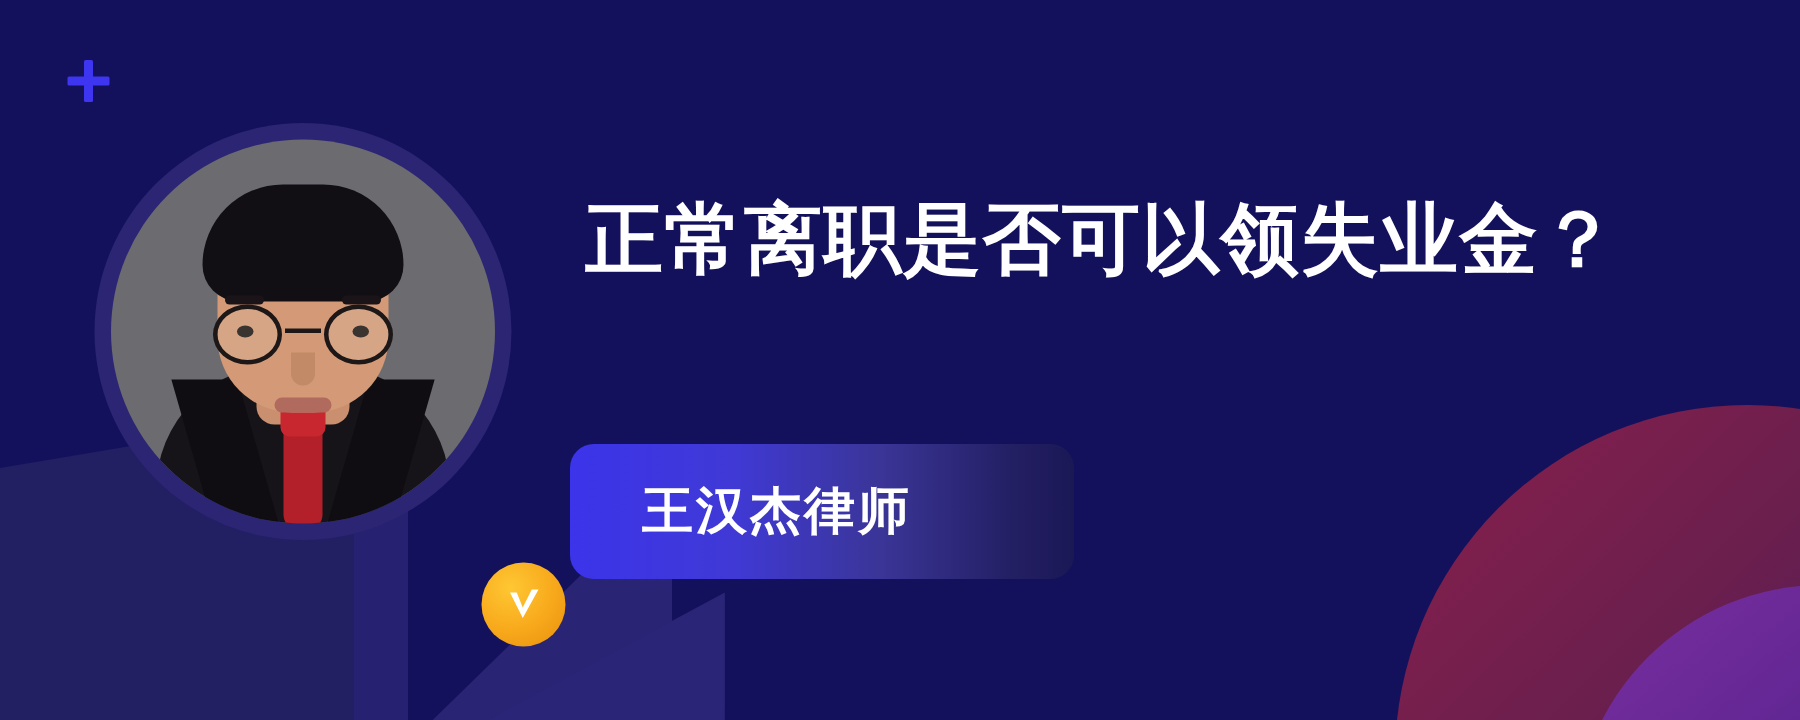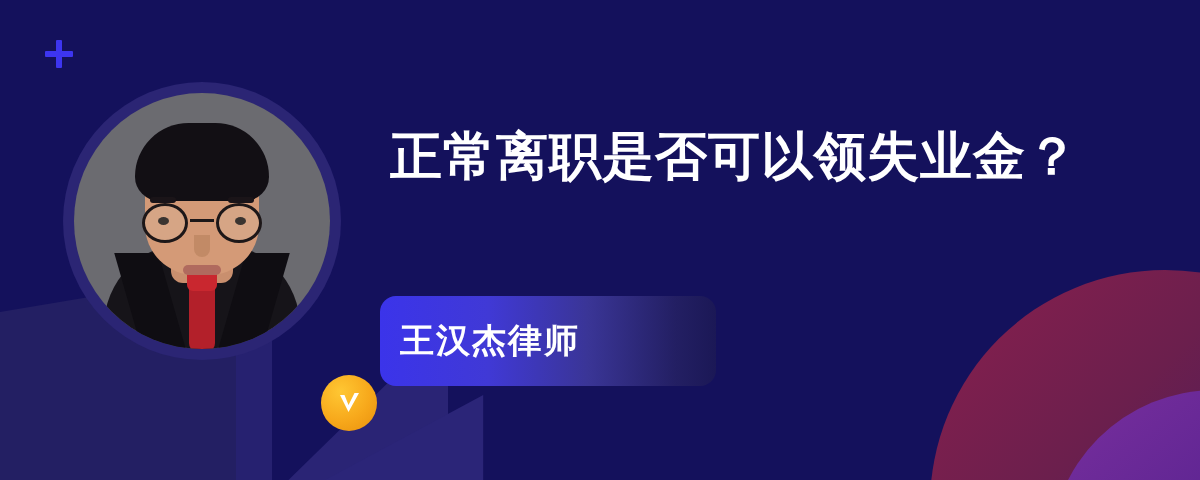--- a/index.html
+++ b/index.html
@@ -8,21 +8,21 @@
     background: #0e0b3d;
   }
   * { box-sizing: border-box; }
 
   #banner {
     position: relative;
     width: 1200px;
     height: 480px;
     overflow: hidden;
     background: #14115c;
-    font-family: Liberation Mono, monospace;
+    font-family: Liberation Serif, serif;
   }
 
   
   .bg-layer {
     position: absolute;
     inset: 0;
     overflow: hidden;
   }
 
   
@@ -300,21 +300,21 @@
     left: 380px;
     top: 296px;
     width: 336px;
     height: 90px;
     border-radius: 16px;
     background: linear-gradient(90deg, #3b34ea 0%, #4039d6 32%, #3a3596 62%, #231f63 88%, #1b1856 100%);
     display: flex;
     align-items: center;
   }
   .name-pill-label {
-    margin-left: 20px;
+    margin-left: 48px;
     color: #ffffff;
     font-size: 34px;
     font-weight: bold;
     letter-spacing: 2px;
   }
 </style>
 </head>
 <body>
 
 <div id="banner">

